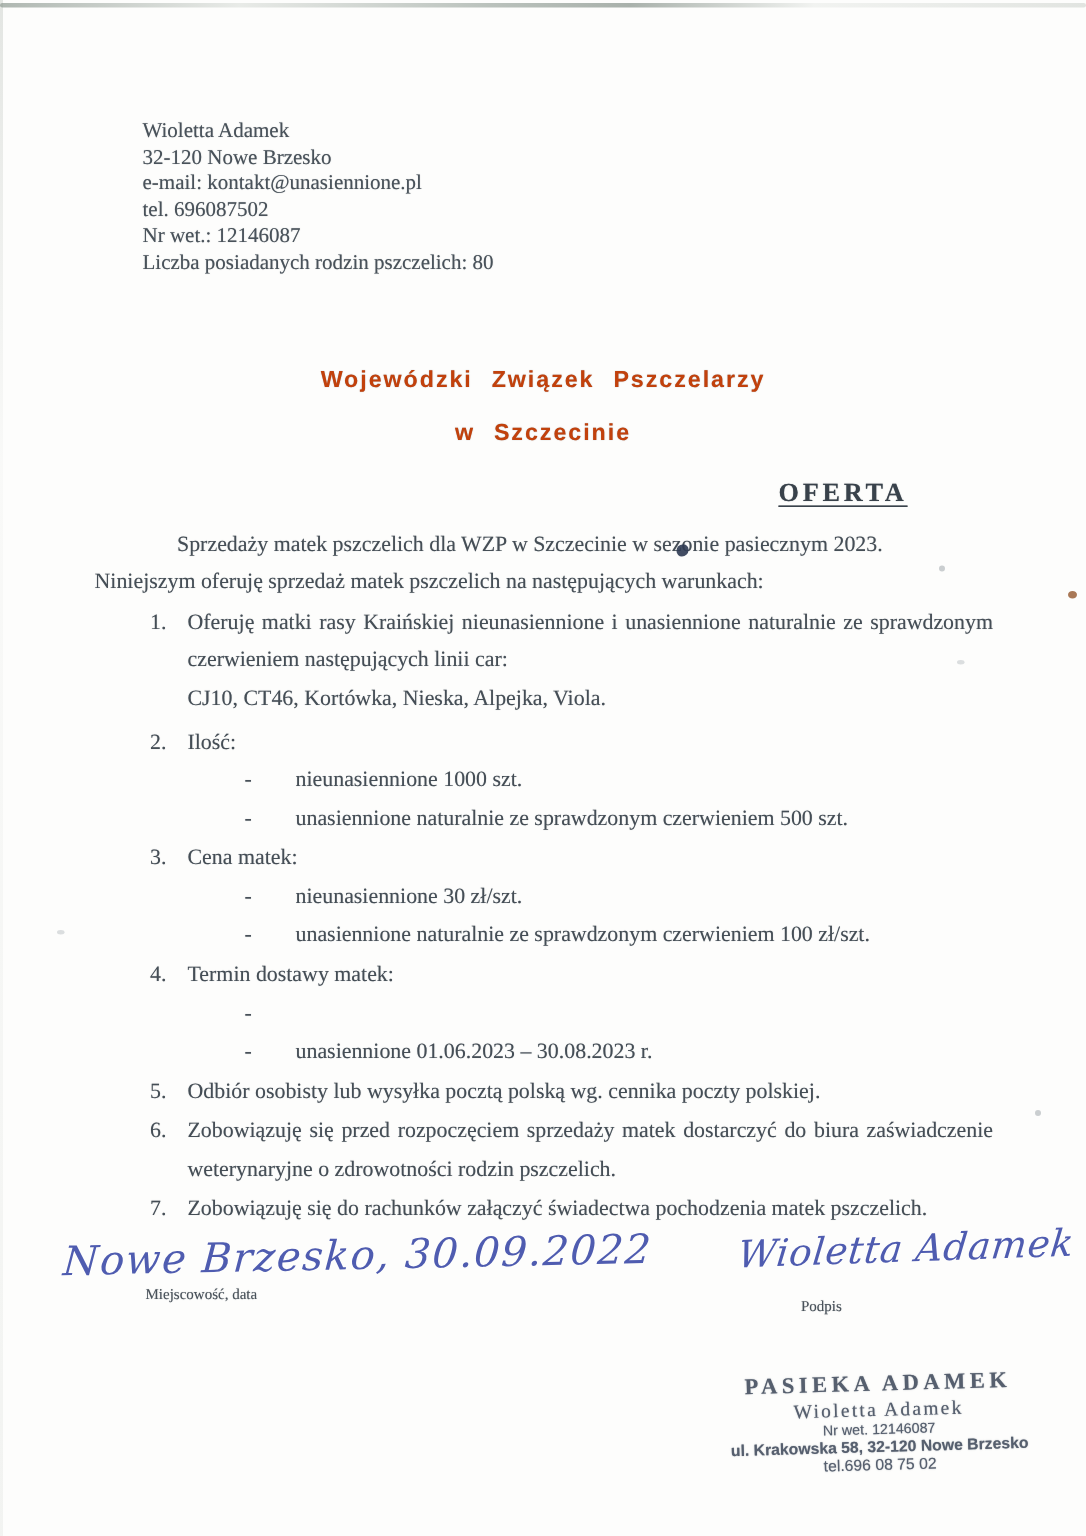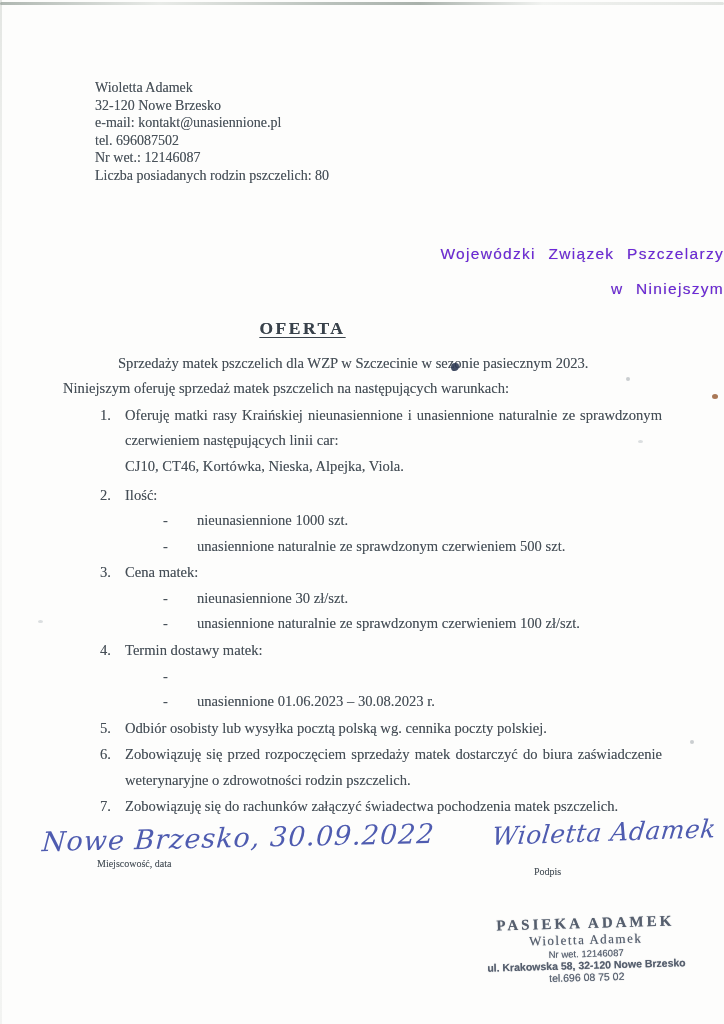--- a/index.html
+++ b/index.html
@@ -40,31 +40,31 @@
   
   .contact {
     position:absolute; left:95px; top:79px;
     font-size:14px; line-height:17.6px;
     color:#49525a;
     text-shadow:0 0 .6px rgba(73,82,90,.55);
   }
 
   
   .recipient-line {
-    position:absolute; left:0; width:724px; text-align:right;
+    position:absolute; left:0; width:724px; text-align:center;
     font-family:"Liberation Sans", sans-serif;
-    font-weight:normal; color:#6d28d9;
+    font-weight:bold; color:#c2410c;
     font-size:15.5px; letter-spacing:1.3px; word-spacing:7px;
     text-shadow:0 0 .7px rgba(83,92,100,.5);
   }
   .recipient-1 { top:245px; }
   .recipient-2 { top:280px; }
 
   .doc-title {
-    position:absolute; left:0; top:318px; width:605px; text-align:center;
+    position:absolute; left:0; top:318px; width:605px; text-align:right;
     font-family:"Liberation Serif", serif;
     font-size:17.5px; font-weight:bold; letter-spacing:2.5px;
     color:#39424b;
     text-decoration:underline;
     text-underline-offset:3px;
     text-shadow:0 0 .6px rgba(57,66,75,.6);
   }
 
   
   .body-text {
@@ -130,21 +130,21 @@
   <div class="contact">
     <div>Wioletta Adamek</div>
     <div>32-120 Nowe Brzesko</div>
     <div>e-mail: kontakt@unasiennione.pl</div>
     <div>tel. 696087502</div>
     <div>Nr wet.: 12146087</div>
     <div>Liczba posiadanych rodzin pszczelich: 80</div>
   </div>
 
   <div class="recipient-line recipient-1">Wojewódzki Związek Pszczelarzy</div>
-  <div class="recipient-line recipient-2">w Niniejszym</div>
+  <div class="recipient-line recipient-2">w Szczecinie</div>
 
   <div class="doc-title">OFERTA</div>
 
   <div class="body-text">
     <p class="intro-1">Sprzedaży matek pszczelich dla WZP w Szczecinie w sezonie pasiecznym 2023.</p>
     <p>Niniejszym oferuję sprzedaż matek pszczelich na następujących warunkach:</p>
 
     <div class="item">
       <span class="num">1.</span>
       <p class="just">Oferuję matki rasy Kraińskiej nieunasiennione i unasiennione naturalnie ze sprawdzonym czerwieniem następujących linii car:</p>

